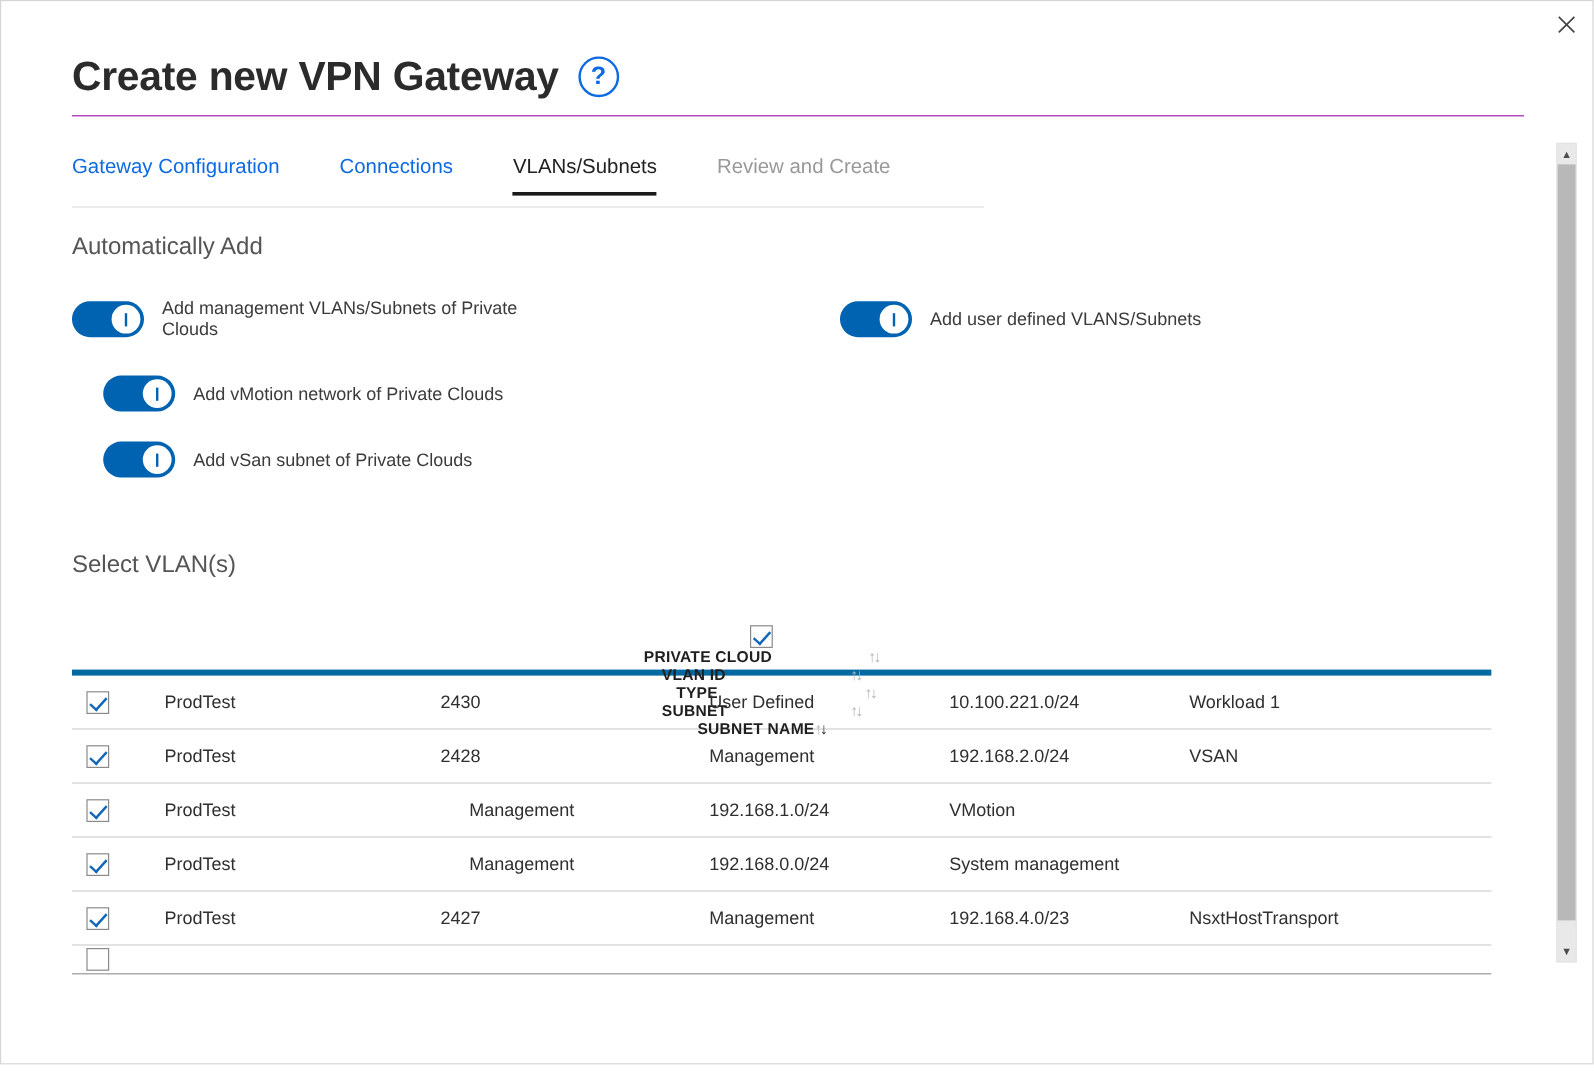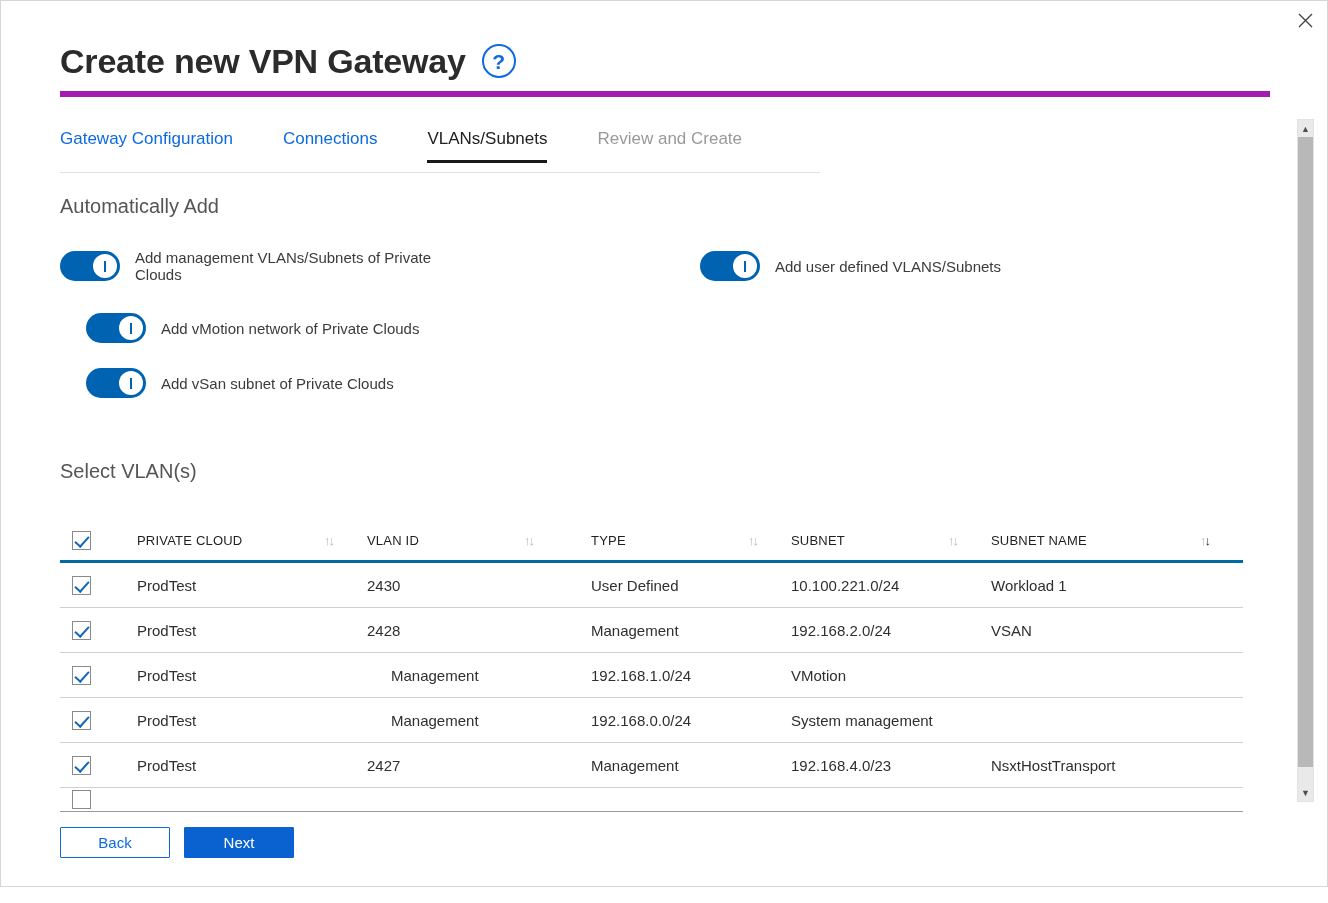--- a/index.html
+++ b/index.html
@@ -32,21 +32,21 @@
   #close-btn svg { display: block; }
 
   
   #header {
     position: absolute;
     left: 59px; top: 30px;
     width: 1210px;
     height: 66px;
     display: flex;
     align-items: center;
-    border-bottom: 6px solid #a21caf;
+    border-bottom: 1px solid #a21caf;
   }
   #page-title {
     font-size: 34px;
     font-weight: 700;
     color: #2b2b2b;
     letter-spacing: -0.2px;
     line-height: 40px;
   }
   #help-icon {
     margin-left: 16px;
@@ -156,25 +156,26 @@
     color: #2f2f2f;
   }
   .trow {
     display: flex;
     align-items: center;
     height: 45px;
     border-bottom: 1px solid #cfcfcf;
   }
   .trow.header-row {
     height: 42px;
-    border-bottom: 3px solid #0369a1;
+    border-bottom: 5px solid #0369a1;
     font-size: 13px;
-    font-weight: 400;
+    font-weight: 700;
     color: #1f1f1f;
     letter-spacing: 0.2px;
+    flex-direction: column;
   }
   .trow.partial-row {
     height: 24px;
     border-bottom: 1px solid #9a9a9a;
     overflow: hidden;
     align-items: flex-start;
   }
   .cell { display: flex; align-items: center; height: 100%; }
   .c-check { width: 77px; padding-left: 12px; }
   .c-pc    { width: 230px; }
@@ -423,18 +424,14 @@
 
     </div>
   </div>
 
   <div id="scrollbar">
     <div class="sb-arrow" id="sb-up">▲</div>
     <div id="sb-thumb"></div>
     <div class="sb-arrow" id="sb-down">▼</div>
   </div>
 
-  <div id="footer">
-    <div class="btn" id="back-button">Back</div>
-    <div class="btn" id="next-button">Next</div>
-  </div>
 
 </div>
 
 </body></html>

